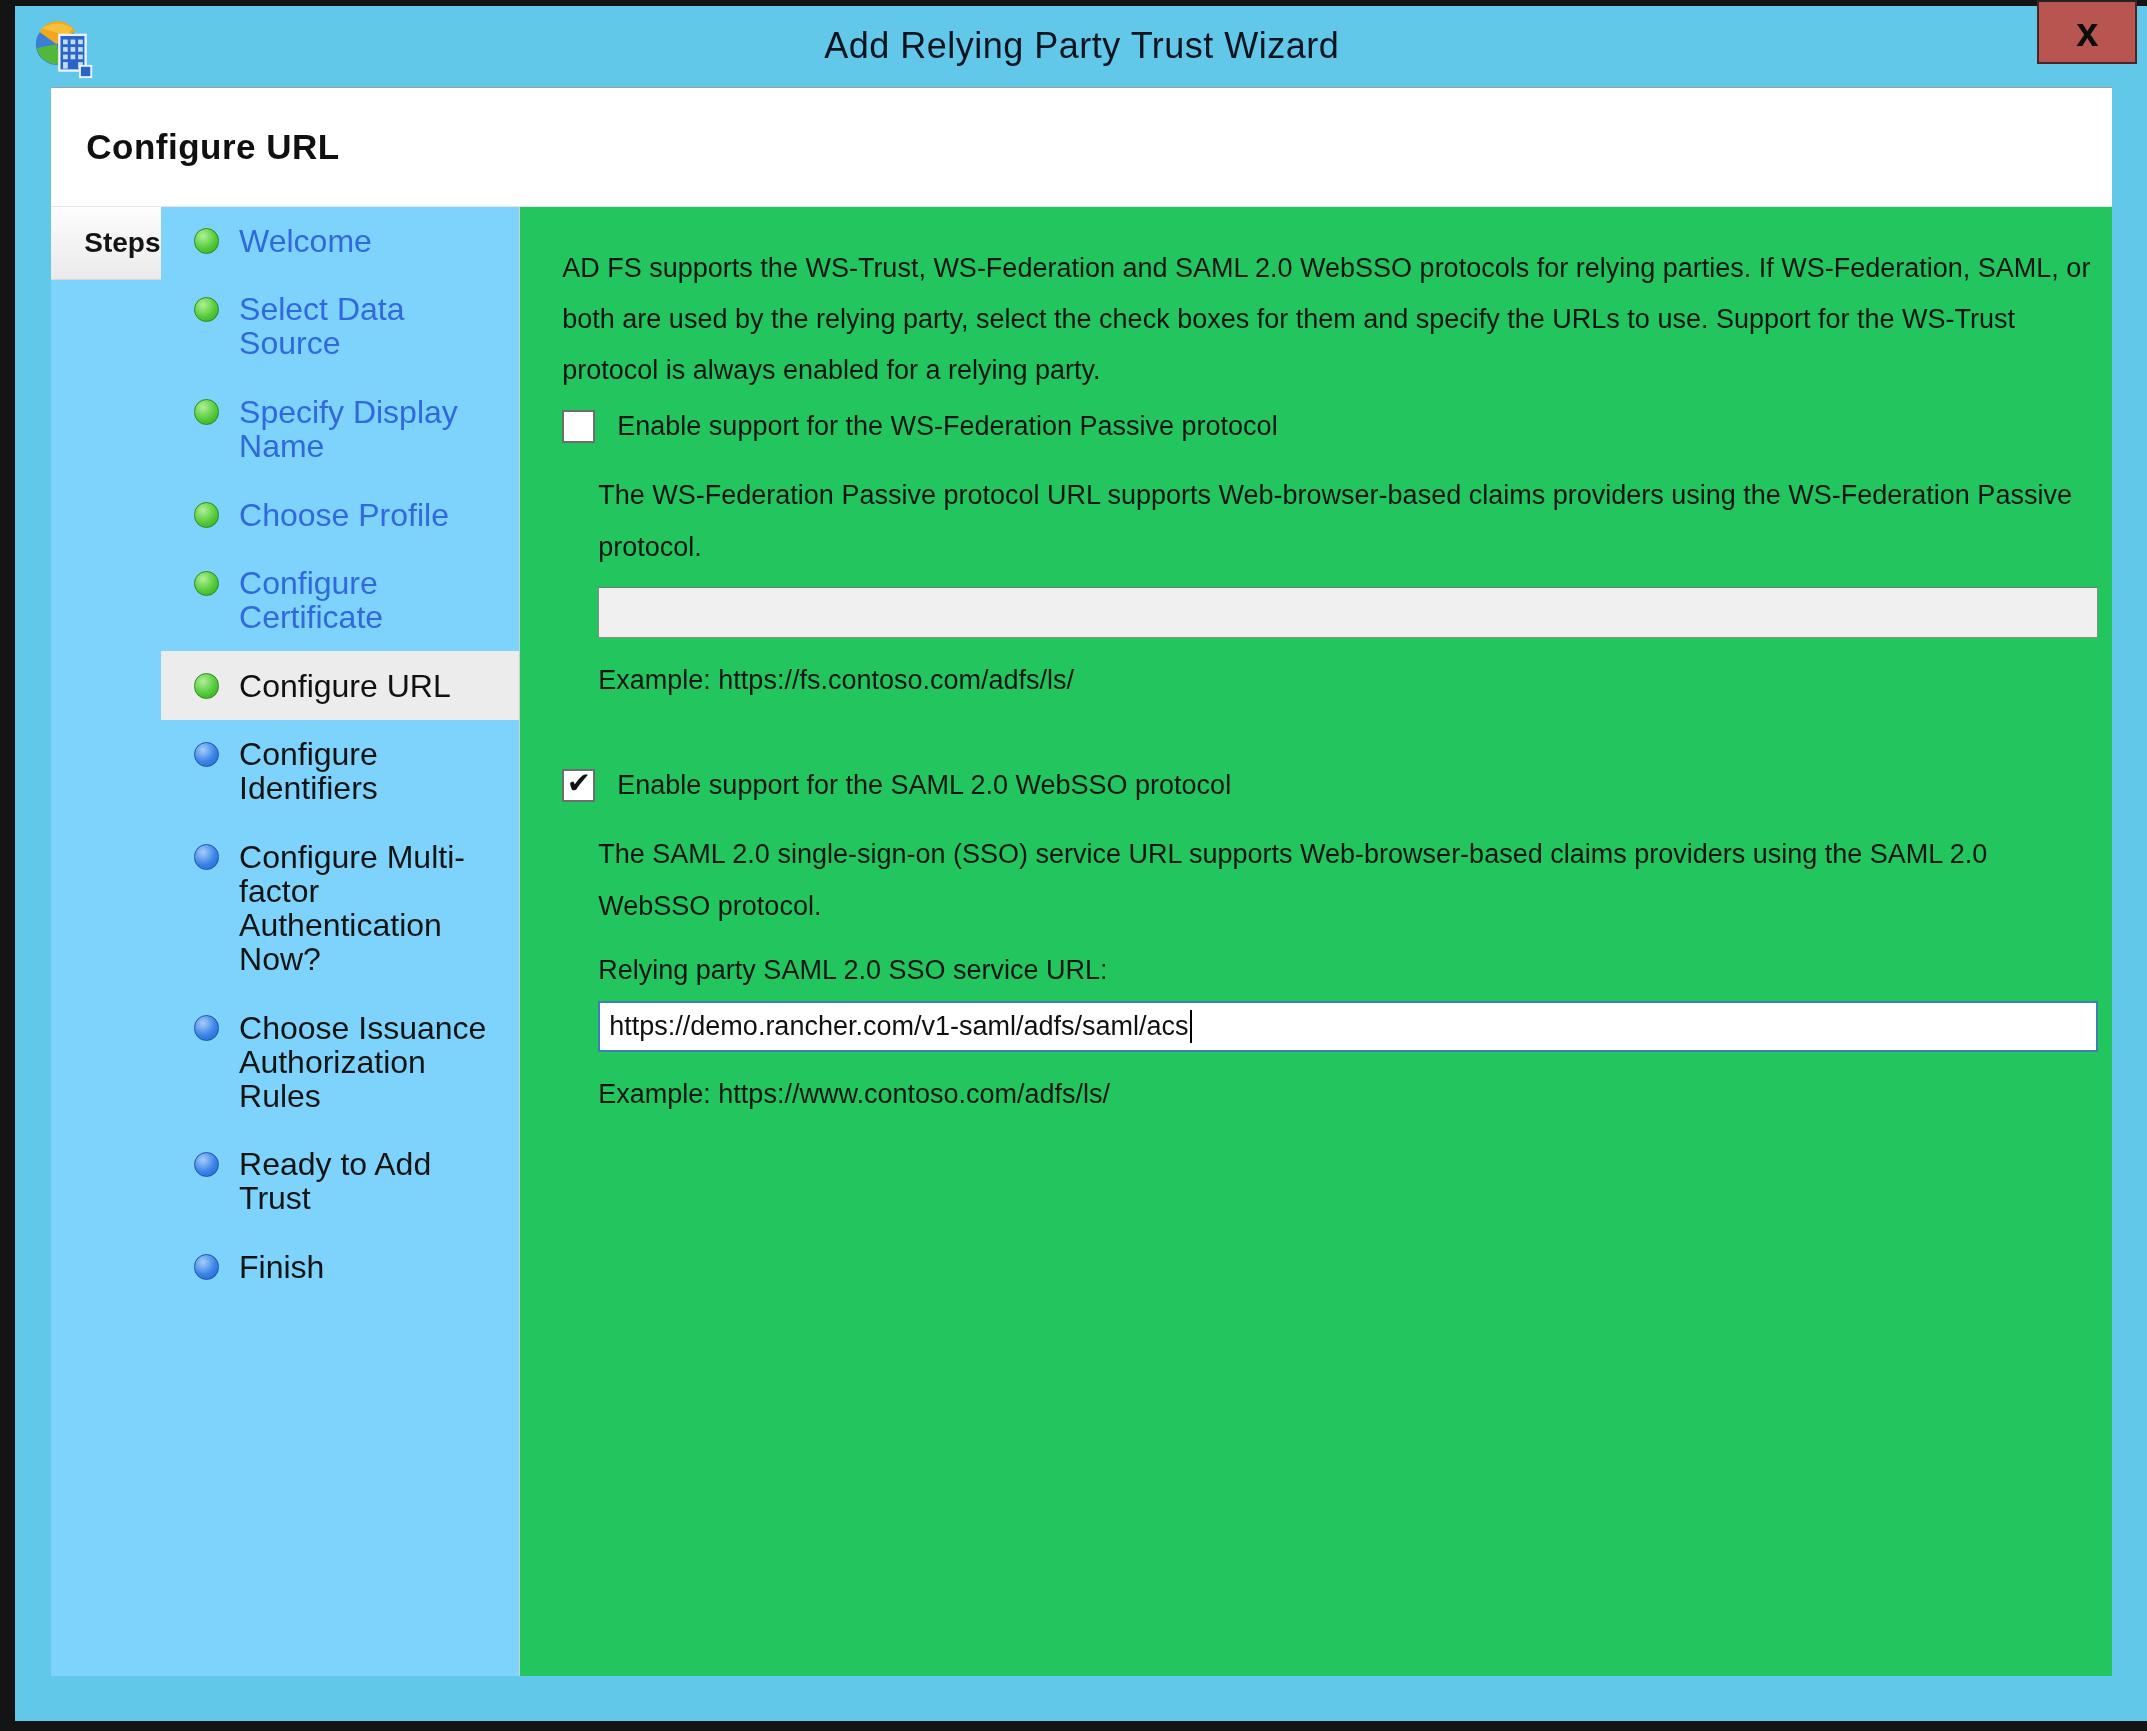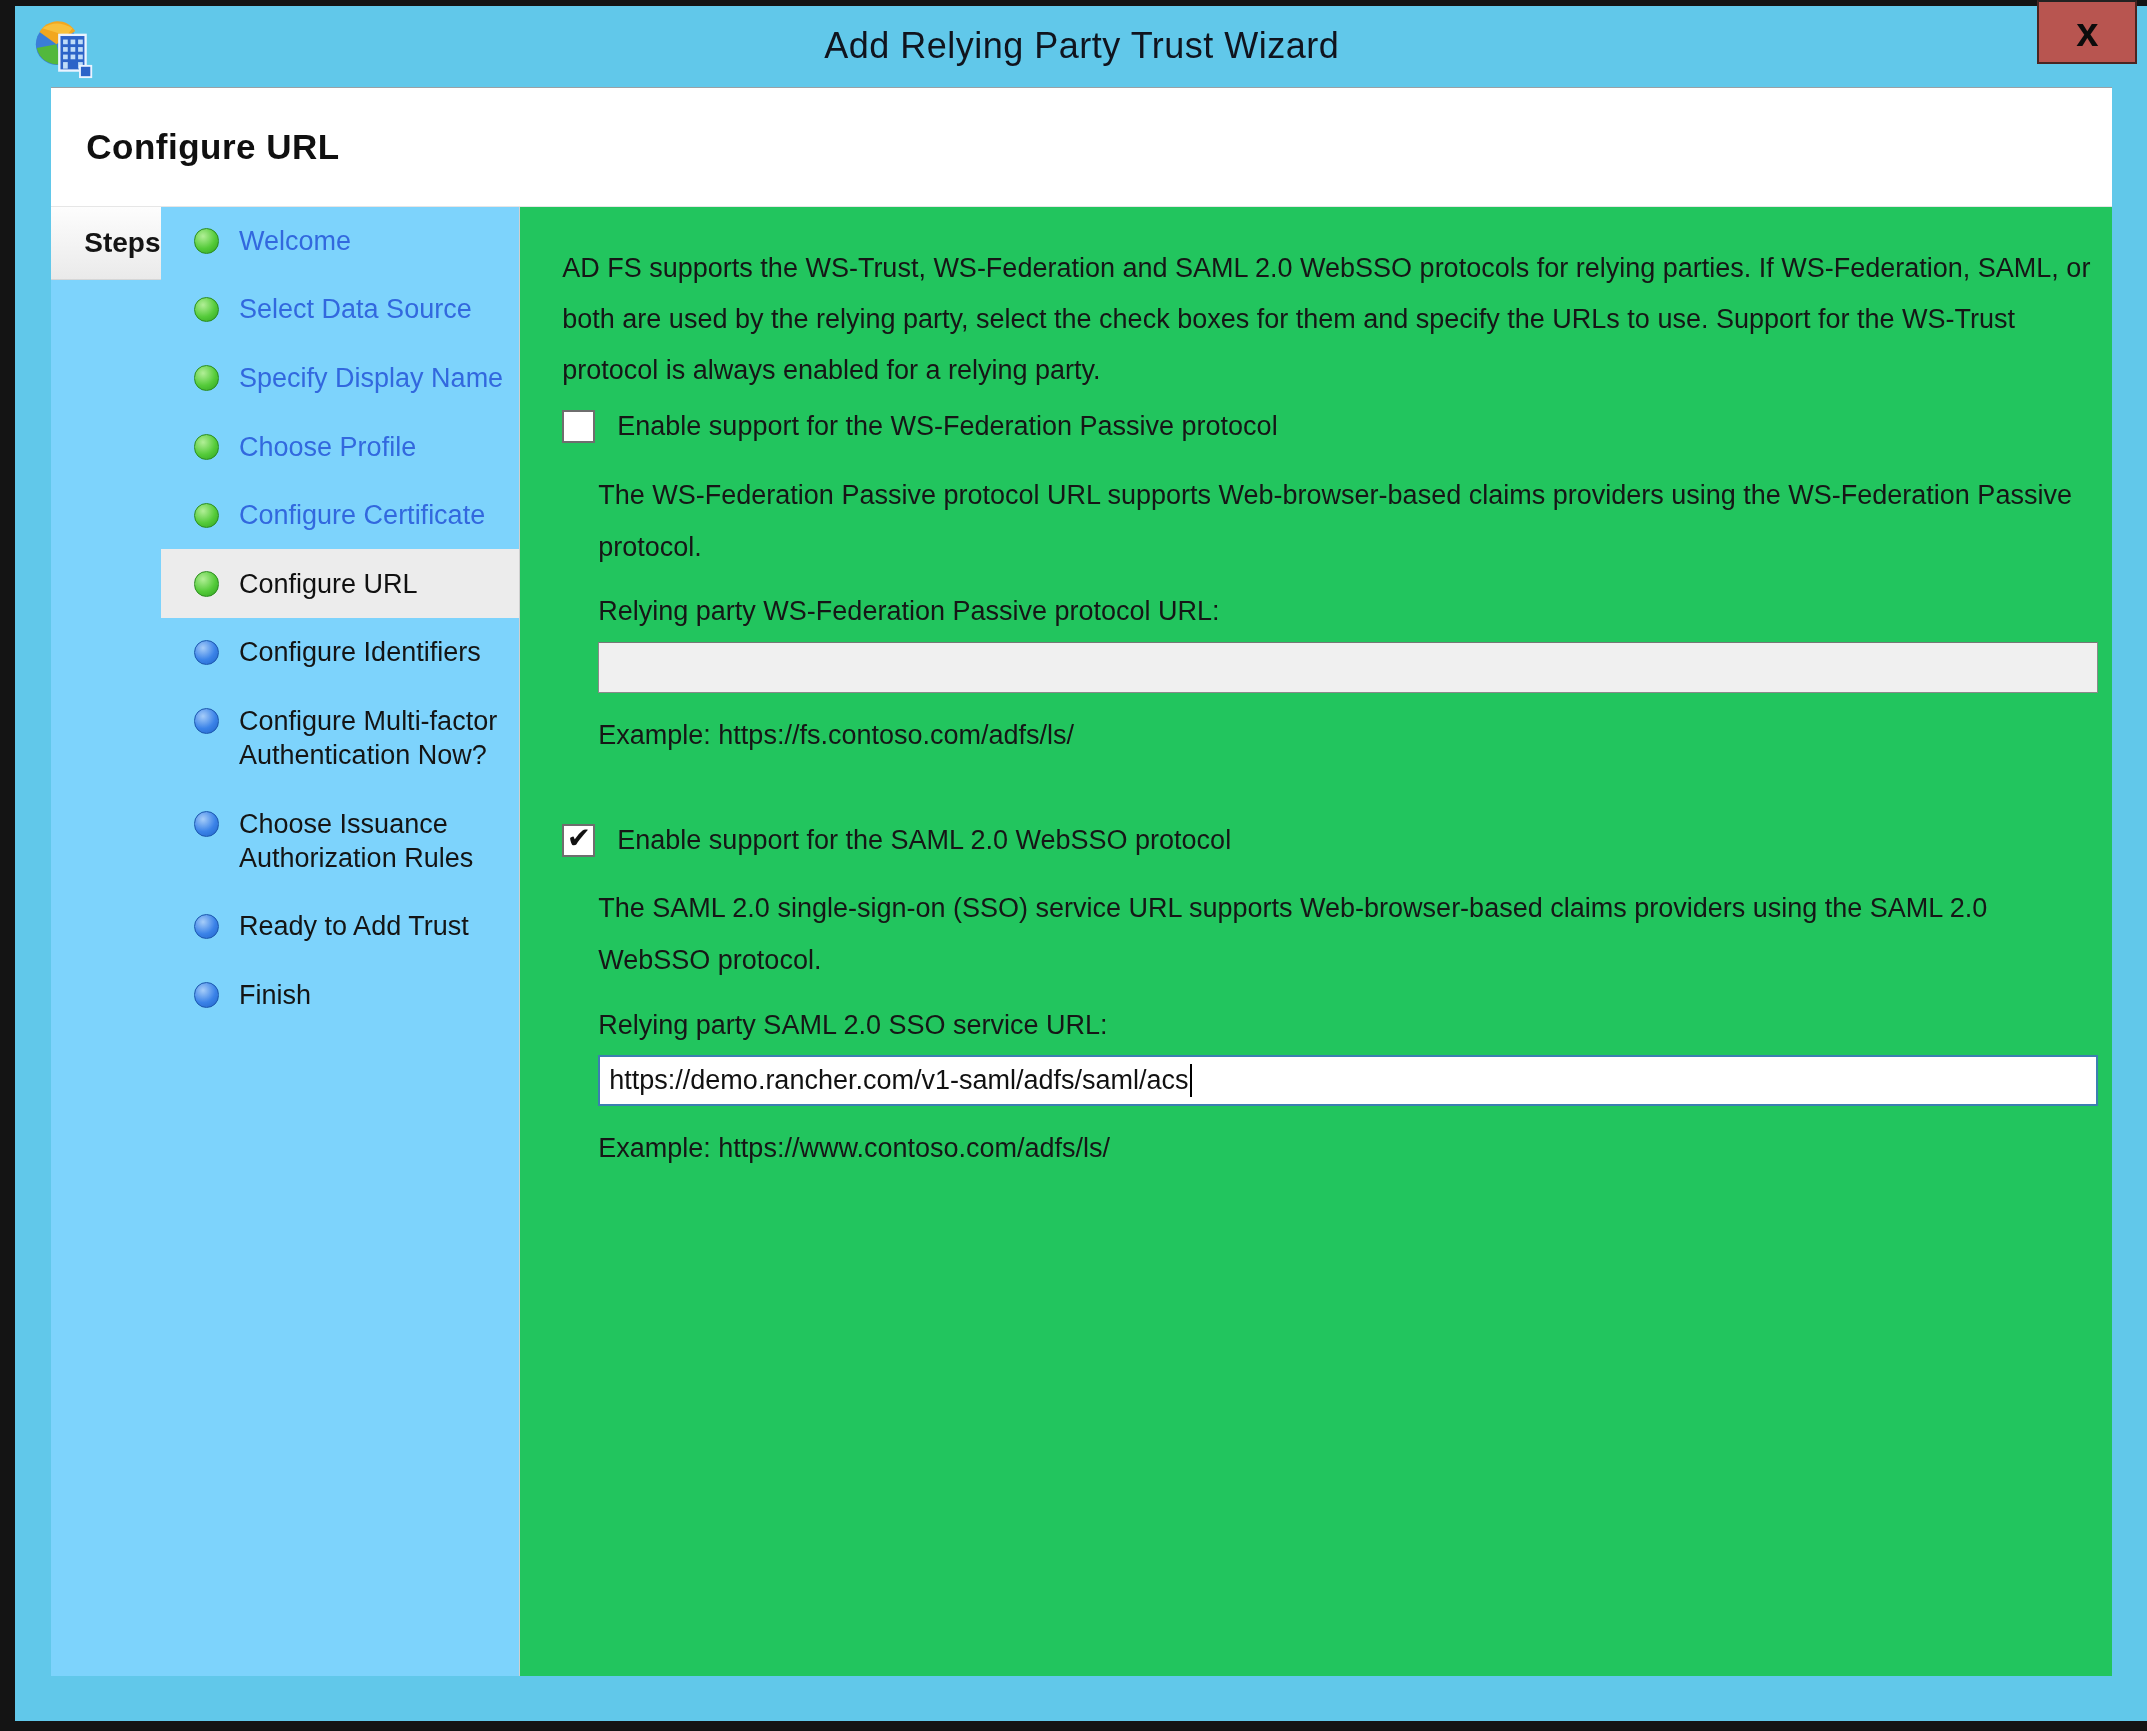--- a/index.html
+++ b/index.html
@@ -26,21 +26,21 @@
   .page-header .page-title{font-size:35px;font-weight:bold;color:#101010;letter-spacing:0.5px;}
 
   .body{flex:1;display:flex;min-height:0;}
 
   
   .sidebar{width:469px;flex:none;background:#7dd3fc;border-right:1.8px solid #cfcfcf;display:flex;flex-direction:row;}
   .steps-header{height:73px;flex:none;display:flex;align-items:center;padding-left:33px;
     background:linear-gradient(#fdfdfd,#eaeaea);border-bottom:1.8px solid #d6d6d6;
     font-size:28px;font-weight:bold;color:#141414;}
   .steps-list{list-style:none;margin:0;padding:0;}
-  .step{display:flex;align-items:flex-start;padding:17.3px 12.7px 17.3px 33px;font-size:27px;line-height:34px;color:#141414;}
+  .step{display:flex;align-items:flex-start;padding:17.3px 12.7px 17.3px 33px;font-size:32px;line-height:34px;color:#141414;}
   .step .bullet{width:25.5px;height:25.5px;border-radius:50%;flex:none;margin:4.5px 20px 0 0;}
   .bullet.done{background:radial-gradient(circle at 35% 30%,#b2ef97 0%,#55cb3a 55%,#2ea21f 100%);border:0.9px solid #2b8d1e;}
   .bullet.pending{background:radial-gradient(circle at 35% 30%,#a6cdf9 0%,#3b83e8 55%,#1f63c8 100%);border:0.9px solid #1b56ad;}
   .step.done .step-label{color:#3268DE;}
   .step.current{background:#ECECEC;}
   .step.current .step-label{color:#111;}
 
   
   .main{flex:1;background:#22c55e;position:relative;padding:36px 18px 0 42px;min-width:0;}
   .intro{font-size:27px;line-height:51px;color:#161616;width:1538px;}
@@ -157,21 +157,20 @@
 
         <div class="main">
           <div class="intro">AD FS supports the WS-Trust, WS-Federation and SAML 2.0 WebSSO protocols for relying parties.  If WS-Federation, SAML, or both are used by the relying party, select the check boxes for them and specify the URLs to use.  Support for the WS-Trust protocol is always enabled for a relying party.</div>
 
           <div class="cb-row">
             <span class="checkbox"></span>
             <span class="cb-label">Enable support for the WS-Federation Passive protocol</span>
           </div>
           <div class="indent">
             <div class="desc">The WS-Federation Passive protocol URL supports Web-browser-based claims providers using the WS-Federation Passive protocol.</div>
-            <div class="url-label">Relying party WS-Federation Passive protocol URL:</div>
             <div class="textbox disabled">
               <span></span>
             </div>
             <div class="example">Example: https://fs.contoso.com/adfs/ls/</div>
           </div>
 
           <div class="cb-row saml-gap">
             <span class="checkbox">
                 <span class="check">✔</span>
               </span>

